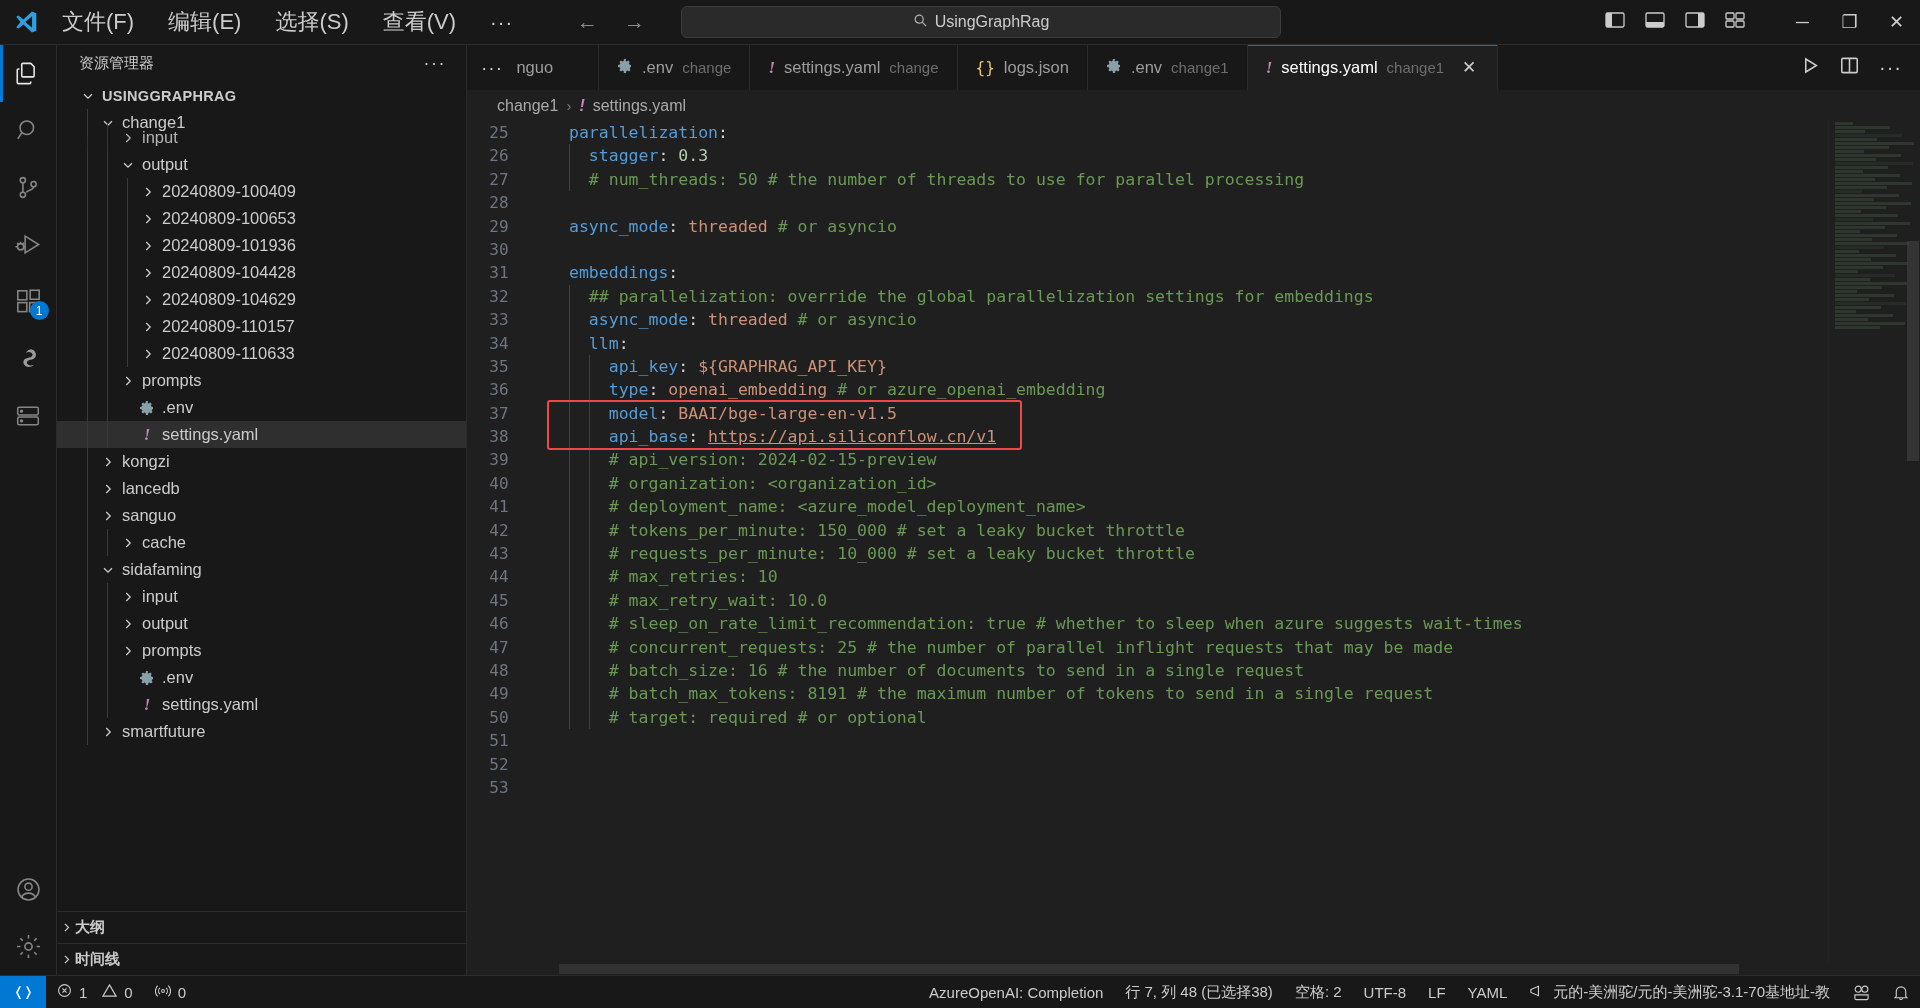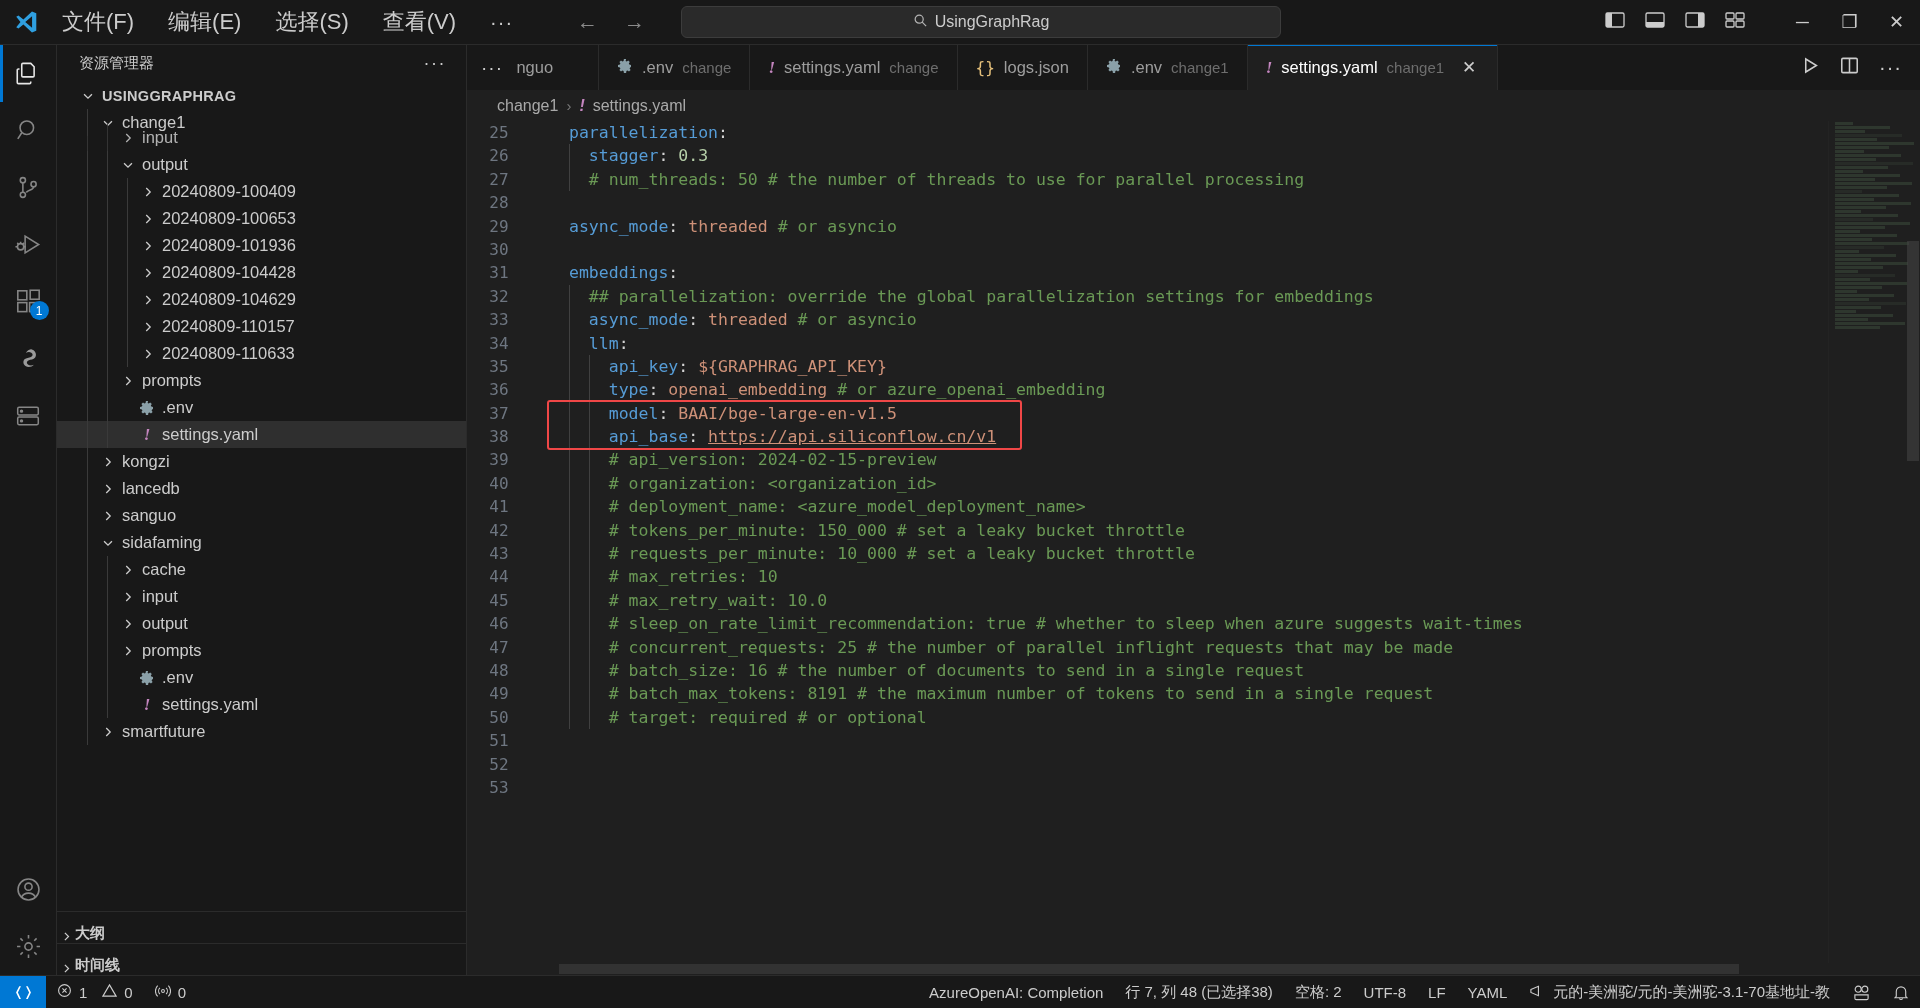--- a/index.html
+++ b/index.html
@@ -76,21 +76,21 @@
   }
   .row.selected { background: #2f2f2f; }
   .row.root { font-weight: bold; font-size: 14.5px; letter-spacing: .3px; }
   .twisty { width: 18px; display:inline-flex; align-items:center; justify-content:center; color:#cccccc; flex:0 0 18px;}
   .twisty svg { display:block }
   .fname { margin-left: 5px; }
   .ficon { width: 20px; display:inline-flex; align-items:center; justify-content:center; flex:0 0 20px;}
   .indent-guide { position:absolute; top:0; bottom:0; width:1px; background:#3a3a3a; }
 
   .sb-section {
-    height: 32px; display:flex; align-items:flex-end; color:#cccccc; font-size:15px;
+    height: 32px; display:flex; align-items:center; color:#cccccc; font-size:15px;
     font-weight:bold; border-top: 1px solid #2b2b2b;
   }
 
   
   .editor-area { flex: 1 1 auto; display: flex; flex-direction: column; min-width: 0; background:#1f1f1f; }
   .tabbar { height: 45px; flex:0 0 45px; background:#181818; display:flex; align-items:stretch; }
   .tab {
     display:flex; align-items:center; gap:9px; padding: 0 18px; font-size: 16.5px;
     color:#9d9d9d; background:#181818; border-right:1px solid #2b2b2b; white-space:nowrap;
     position:relative; max-width: 260px;
@@ -460,38 +460,38 @@
           </div>
           <div class="row" style="padding-left:42px">
             <span class="indent-guide" style="left:30px"></span>
             <span class="twisty">
               <svg width="14" height="14" viewBox="0 0 16 16" fill="none" stroke="#cccccc" stroke-width="1.5">
                 <path d="M6 3.5 10.5 8 6 12.5"></path>
               </svg>
             </span>
             <span class="fname">sanguo</span>
           </div>
+          <div class="row" style="padding-left:62px">
+            <span class="indent-guide" style="left:30px"></span>
+            <span class="indent-guide" style="left:50px"></span>
+            <span class="twisty">
+              <svg width="14" height="14" viewBox="0 0 16 16" fill="none" stroke="#cccccc" stroke-width="1.5">
+                <path d="M6 3.5 10.5 8 6 12.5"></path>
+              </svg>
+            </span>
+            <span class="fname">cache</span>
+          </div>
           <div class="row" style="padding-left:42px">
             <span class="indent-guide" style="left:30px"></span>
             <span class="twisty">
               <svg width="14" height="14" viewBox="0 0 16 16" fill="none" stroke="#cccccc" stroke-width="1.5">
                 <path d="M3.5 6 8 10.5 12.5 6"></path>
               </svg>
             </span>
             <span class="fname">sidafaming</span>
-          </div>
-          <div class="row" style="padding-left:62px">
-            <span class="indent-guide" style="left:30px"></span>
-            <span class="indent-guide" style="left:50px"></span>
-            <span class="twisty">
-              <svg width="14" height="14" viewBox="0 0 16 16" fill="none" stroke="#cccccc" stroke-width="1.5">
-                <path d="M6 3.5 10.5 8 6 12.5"></path>
-              </svg>
-            </span>
-            <span class="fname">cache</span>
           </div>
           <div class="row" style="padding-left:62px">
             <span class="indent-guide" style="left:30px"></span>
             <span class="indent-guide" style="left:50px"></span>
             <span class="twisty">
               <svg width="14" height="14" viewBox="0 0 16 16" fill="none" stroke="#cccccc" stroke-width="1.5">
                 <path d="M6 3.5 10.5 8 6 12.5"></path>
               </svg>
             </span>
             <span class="fname">input</span>

